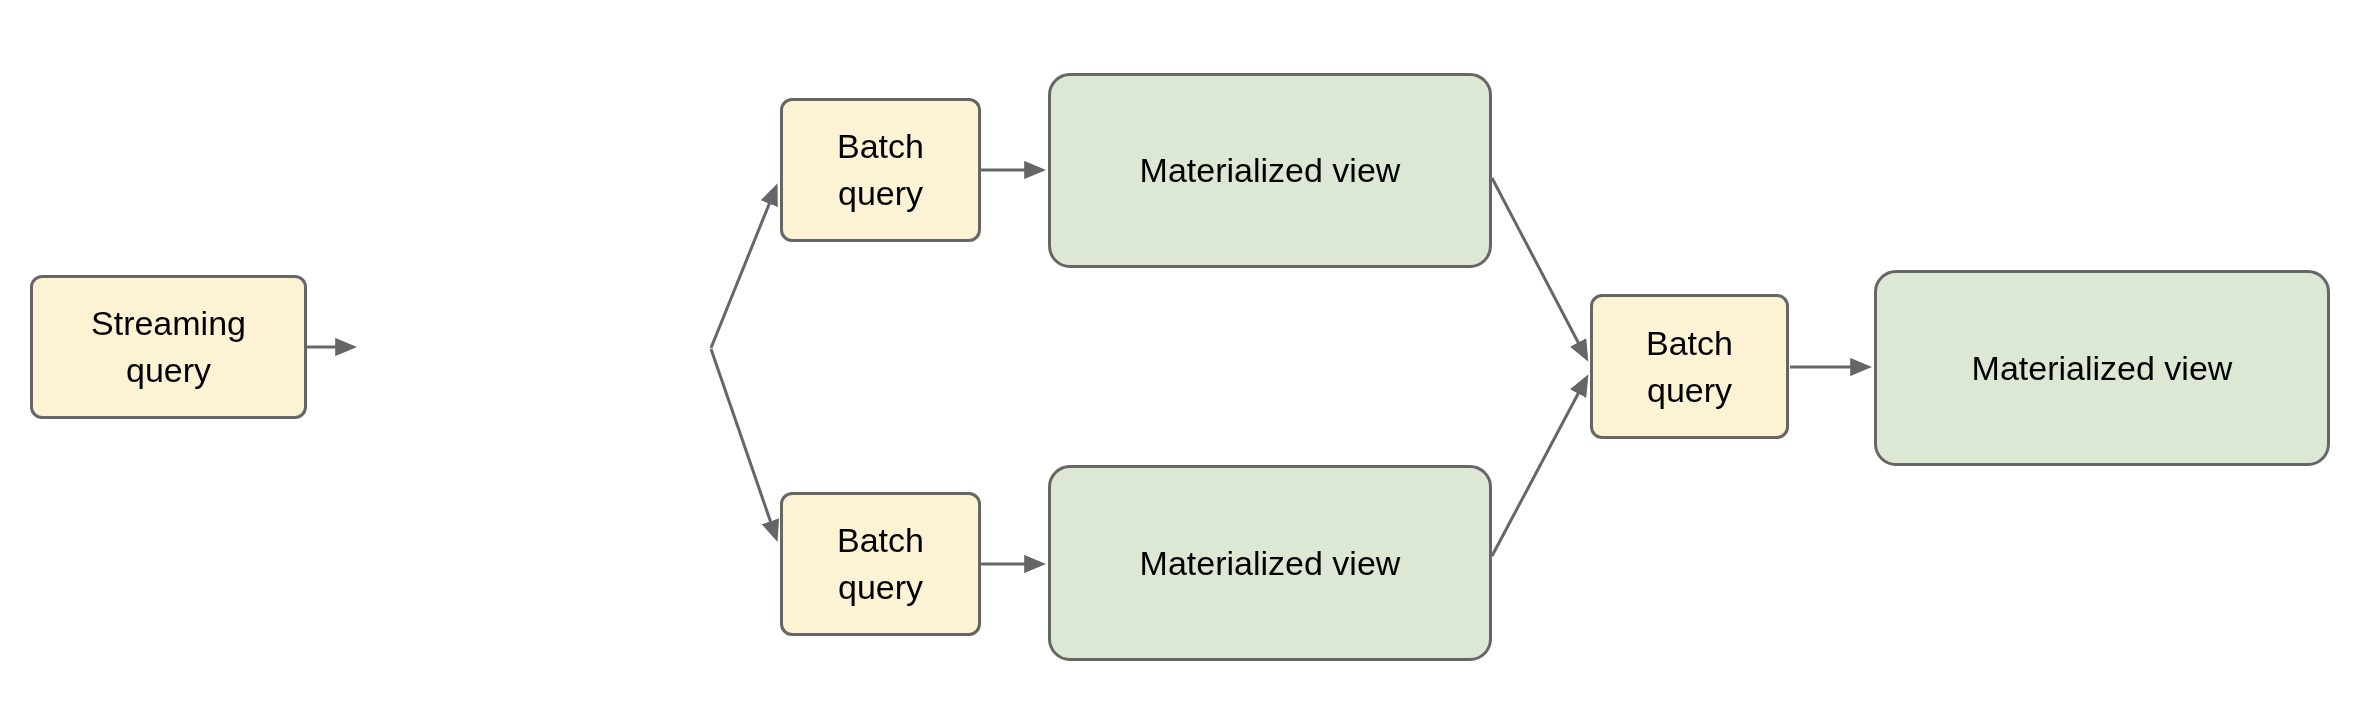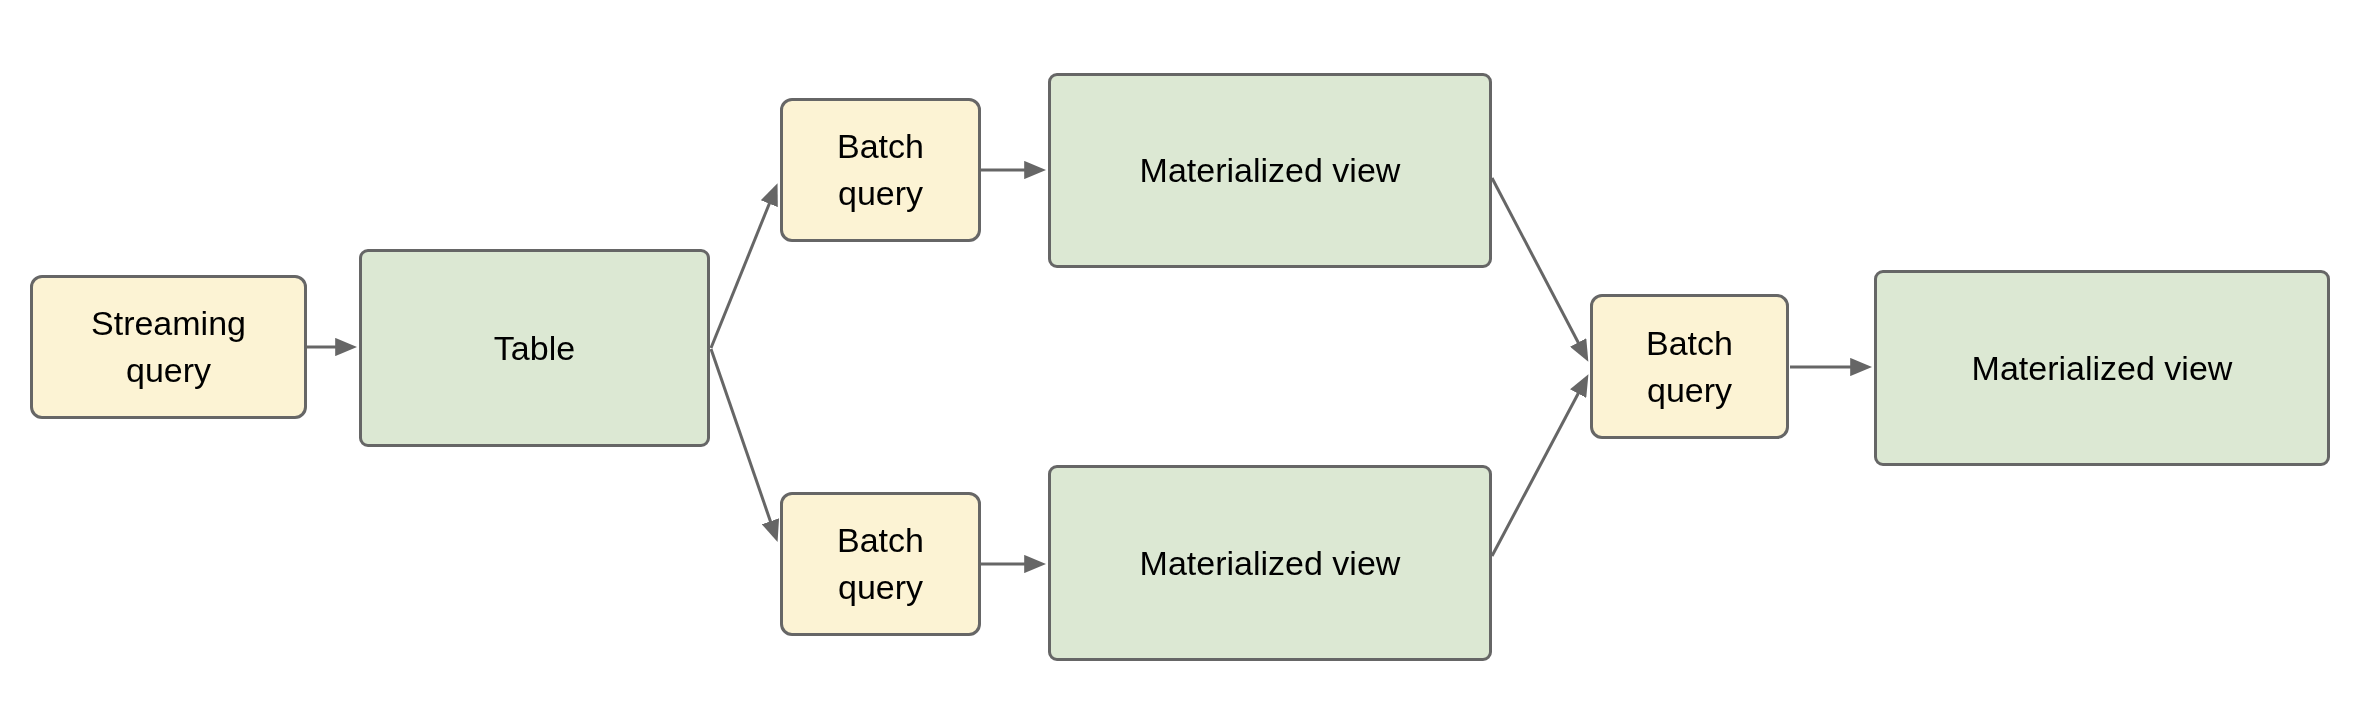--- a/index.html
+++ b/index.html
@@ -45,21 +45,21 @@
     align-items: center;
     justify-content: center;
     text-align: center;
     border: 3px solid var(--border);
     color: var(--text);
     font-size: 34px;
     line-height: 47px;
     padding: 6px 18px;
   }
   .node.query { background: var(--query-fill); border-radius: 12px; }
-  .node.view  { background: var(--view-fill);  border-radius: 9px; }
+  .node.view  { background: var(--view-fill);  border-radius: 22px; }
 
   
   .n-streaming   { left: 30px;   top: 275px; width: 277px; height: 144px; }
   .n-table       { left: 359px;  top: 249px; width: 351px; height: 198px; }
   .n-batch-top   { left: 780px;  top: 98px;  width: 201px; height: 144px; }
   .n-mv-top      { left: 1048px; top: 73px;  width: 444px; height: 195px; }
   .n-batch-bot   { left: 780px;  top: 492px; width: 201px; height: 144px; }
   .n-mv-bot      { left: 1048px; top: 465px; width: 444px; height: 196px; }
   .n-batch-merge { left: 1590px; top: 294px; width: 199px; height: 145px; }
   .n-mv-final    { left: 1874px; top: 270px; width: 456px; height: 196px; }
@@ -82,23 +82,20 @@
     <line x1="981" y1="564" x2="1026" y2="564" marker-end="url(#arrowhead)"></line>
     <line x1="1492" y1="178" x2="1579" y2="344" marker-end="url(#arrowhead)"></line>
     <line x1="1492" y1="556" x2="1579" y2="392" marker-end="url(#arrowhead)"></line>
     <line x1="1790" y1="367" x2="1852" y2="367" marker-end="url(#arrowhead)"></line>
   </svg>
 
   <div class="node query n-streaming">
     <span>Streaming query</span>
   </div>
 
-  <div class="node view n-table">
-    <span>Table</span>
-  </div>
 
   <div class="node query n-batch-top">
     <span>Batch query</span>
   </div>
 
   <div class="node view n-mv-top">
     <span>Materialized view</span>
   </div>
 
   <div class="node query n-batch-bot">

